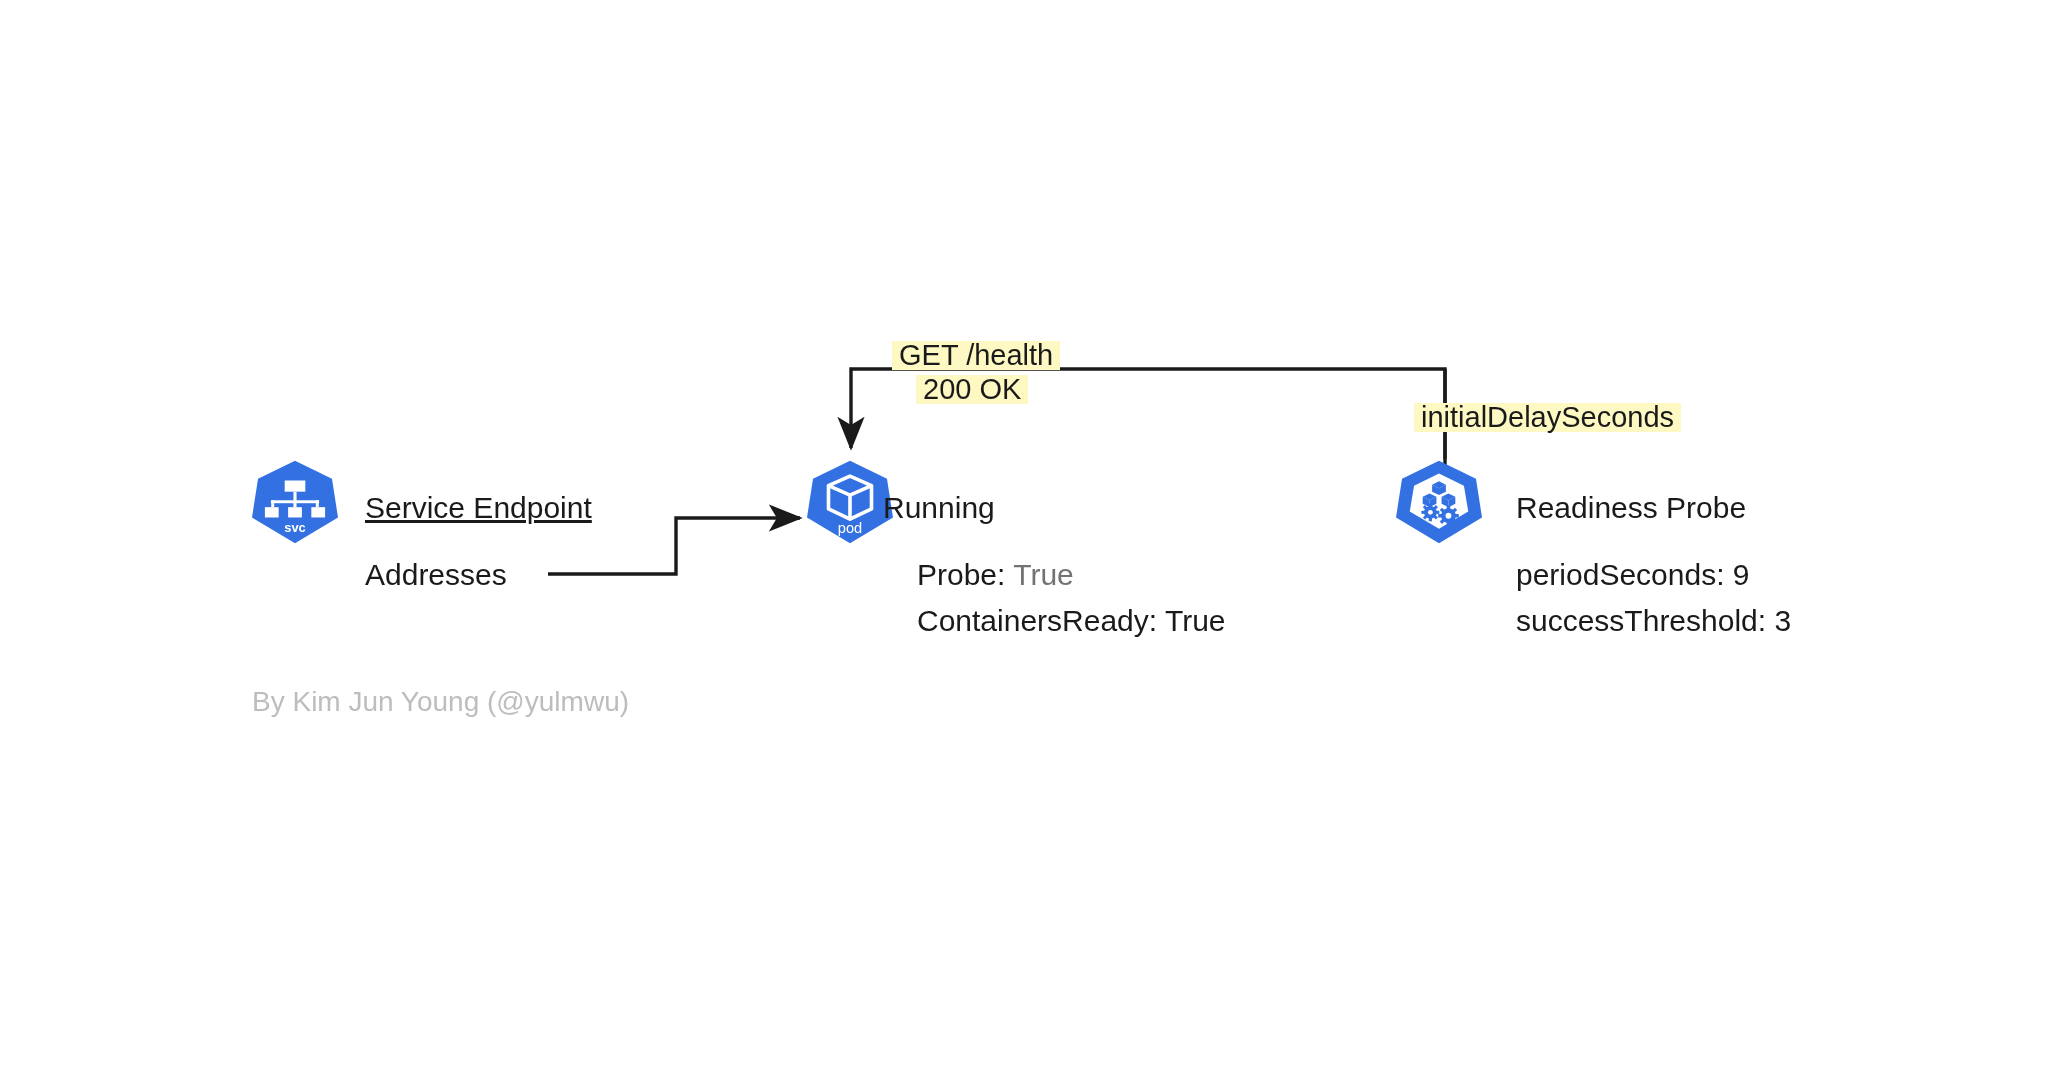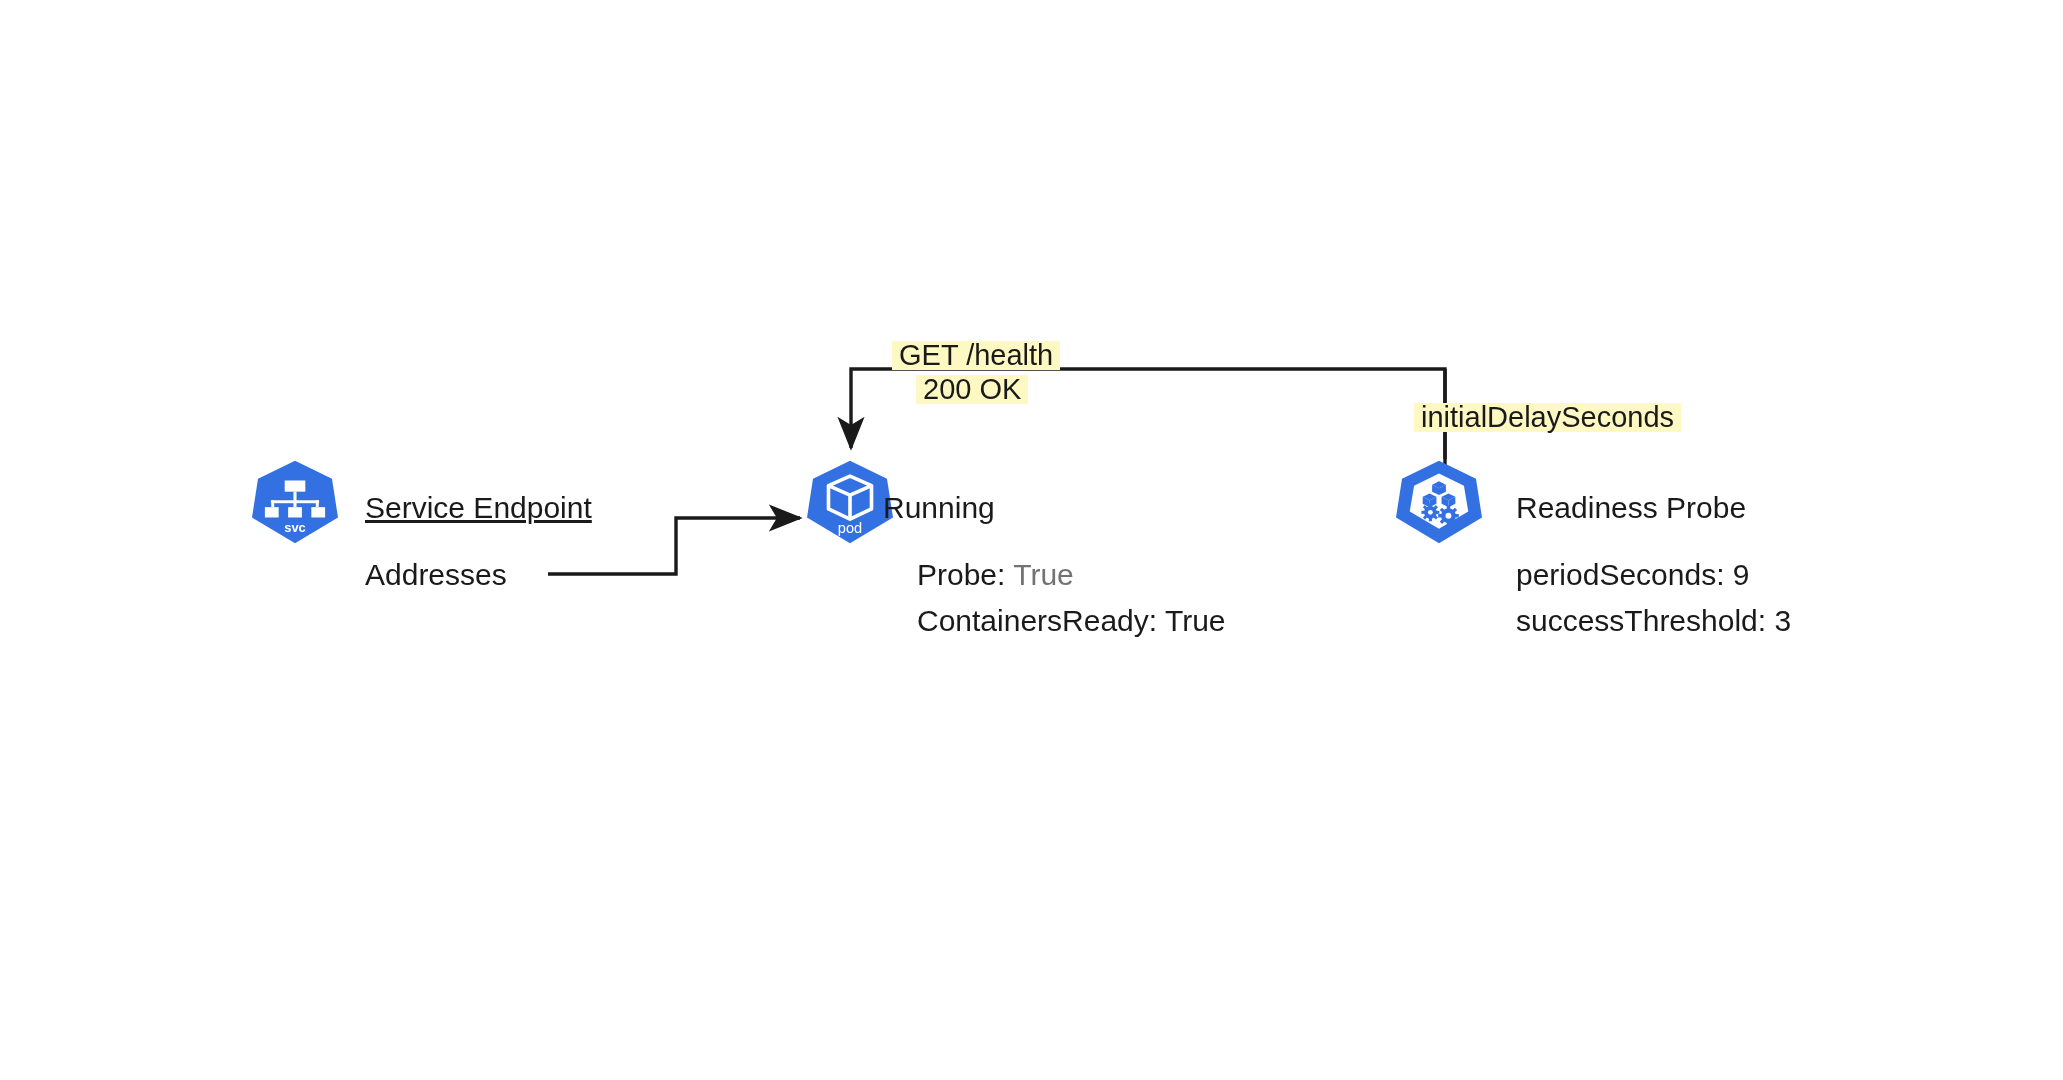--- a/index.html
+++ b/index.html
@@ -215,14 +215,15 @@
     </svg>
   </div>
   <div class="node-title" id="probe-title">Readiness Probe</div>
   <div class="node-line" id="probe-line-0">periodSeconds: 9</div>
   <div class="node-line" id="probe-line-1">successThreshold: 3</div>
 
   <div class="edge-label" id="lbl-get">GET /health</div>
   <div class="edge-label" id="lbl-200">200 OK</div>
   <div class="edge-label" id="lbl-delay">initialDelaySeconds</div>
 
+  <div class="credit" id="credit-text">By Kim Jun Young (@yulmwu)</div>
 
 </div>
 
 </body></html>

